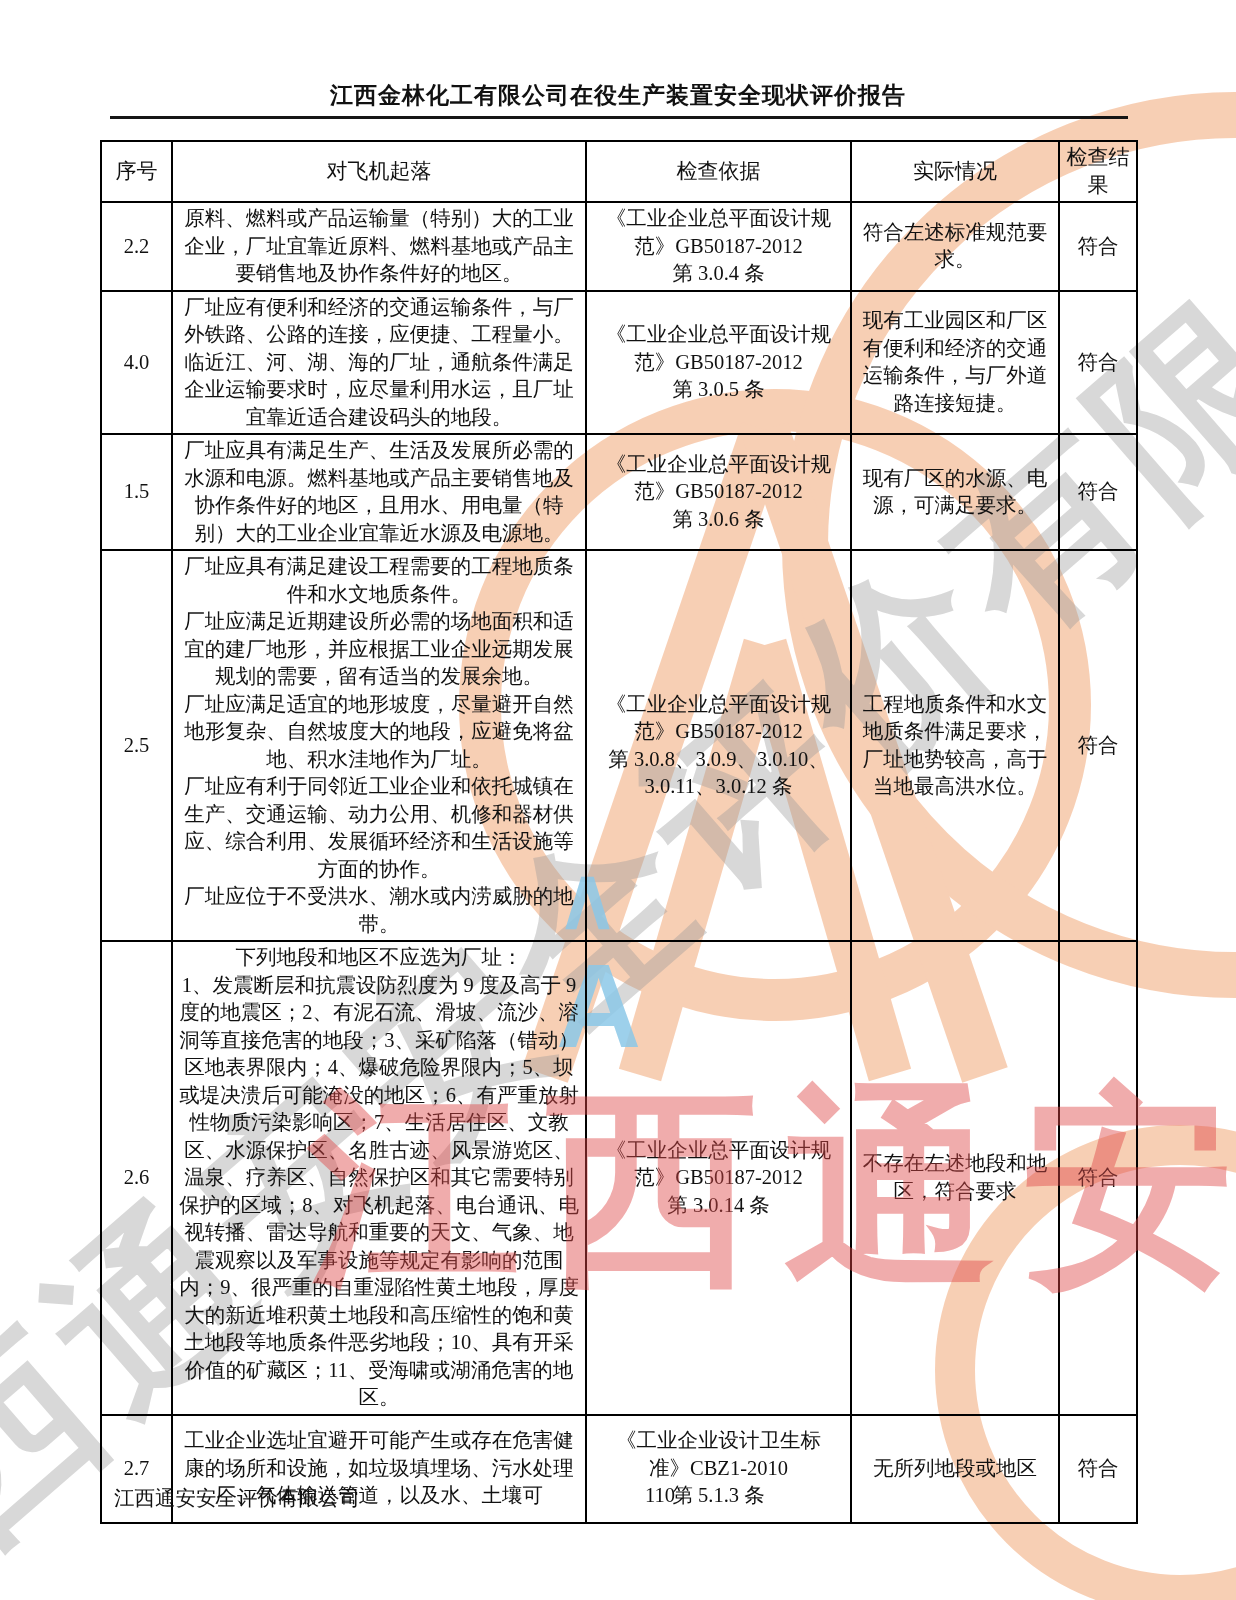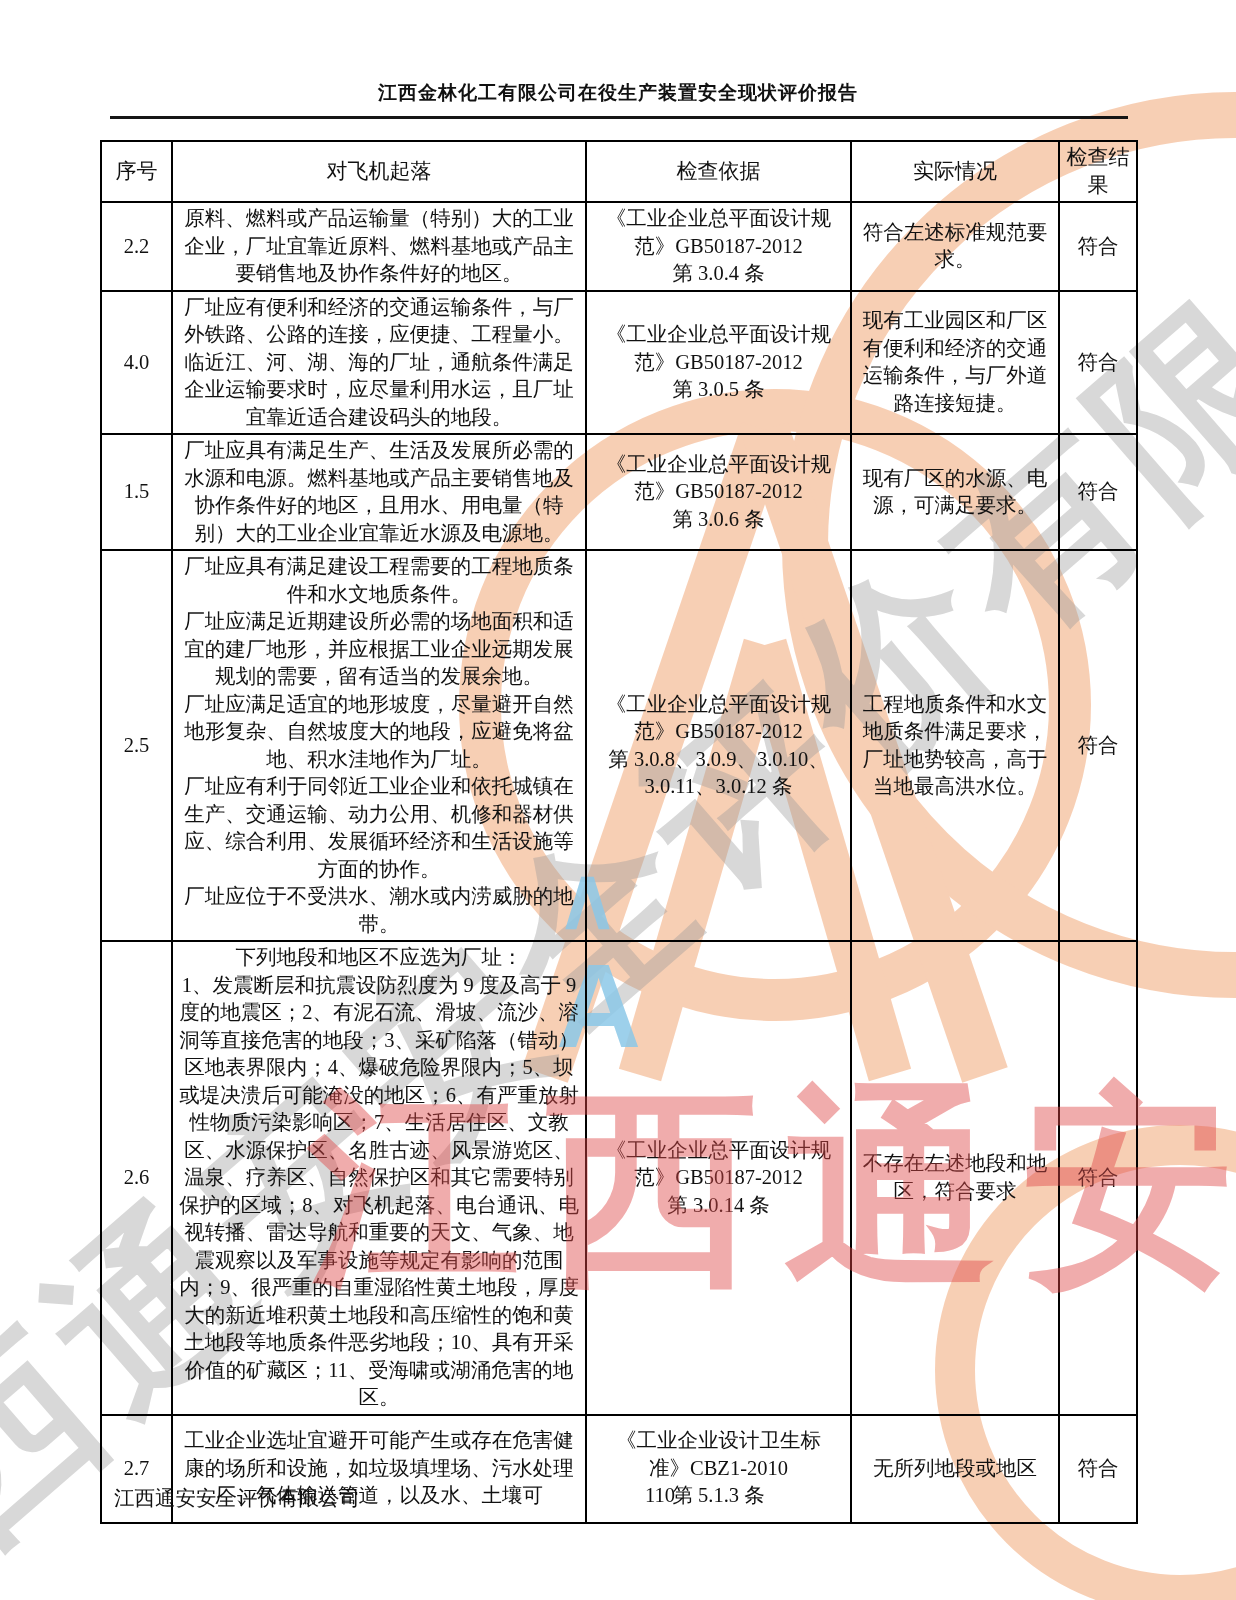--- a/index.html
+++ b/index.html
@@ -8,21 +8,21 @@
     background:#ffffff;
     font-family:"Liberation Serif","DejaVu Serif",serif;
     color:#111;
     position:relative;
     overflow:hidden;
   }
 
   .page-title {
     position:absolute; top:80px; left:0; width:1236px;
     text-align:center;
-    font-size:19px; font-weight:bold; letter-spacing:1px;
+    font-size:23px; font-weight:bold; letter-spacing:1px;
     z-index:3;
   }
   .title-rule {
     position:absolute; top:116px; left:110px; width:1018px;
     border-top:3.5px solid #151515;
     z-index:3;
   }
 
   
   .wm { position:absolute; pointer-events:none; }

